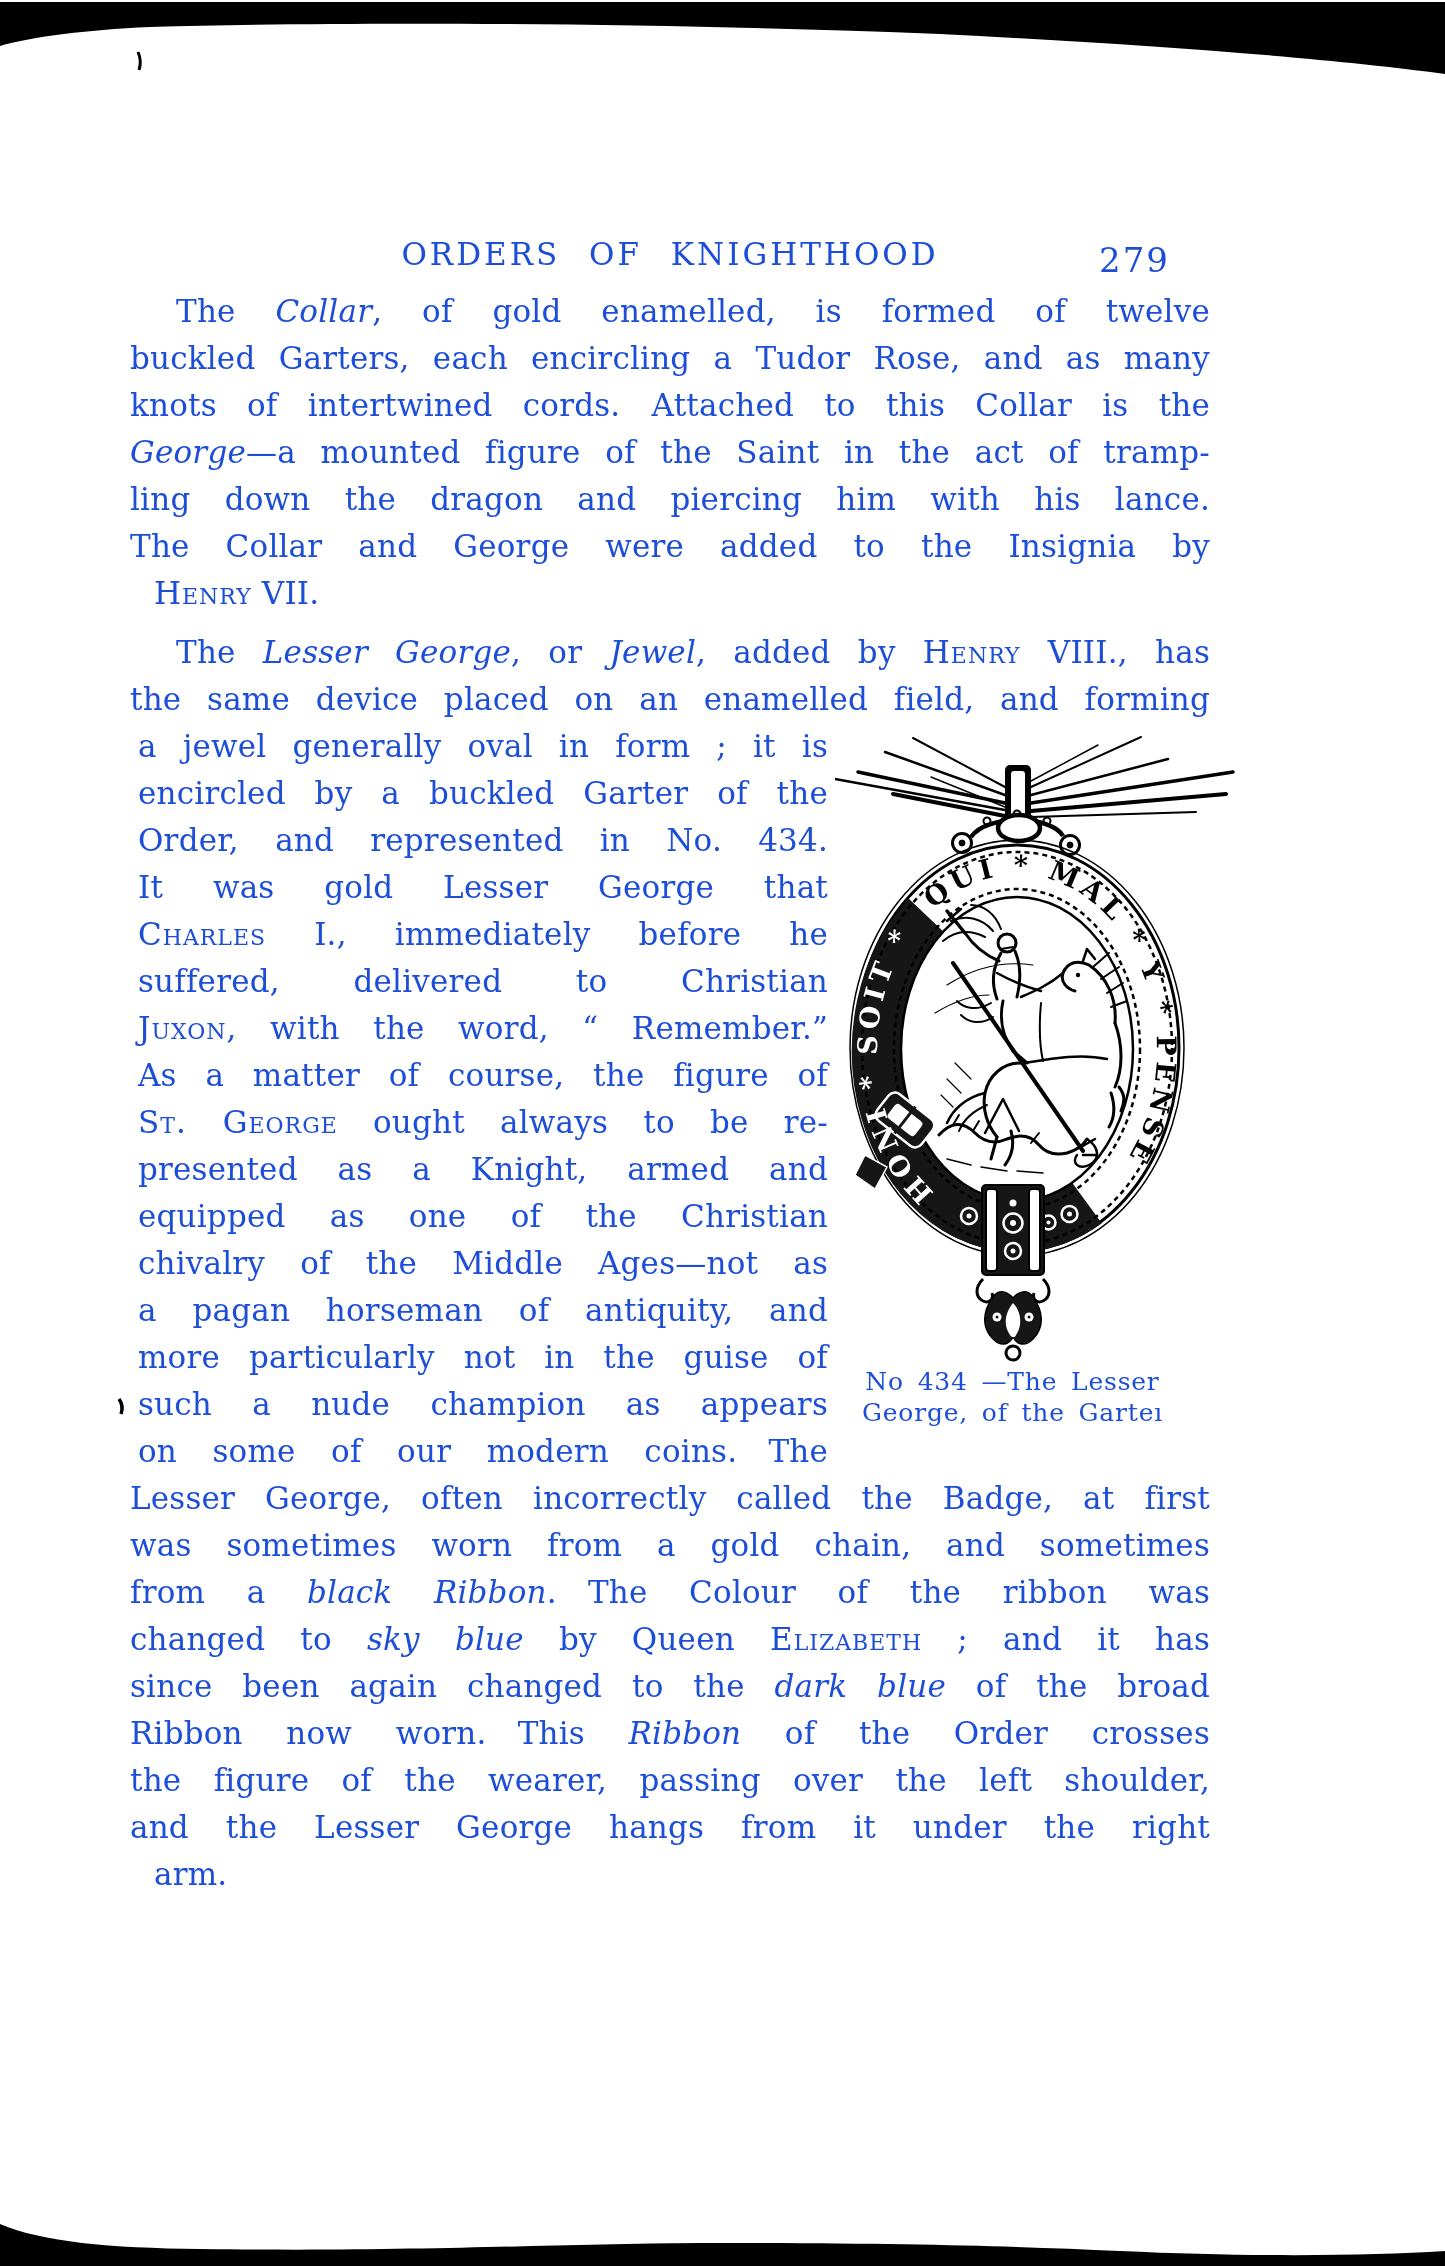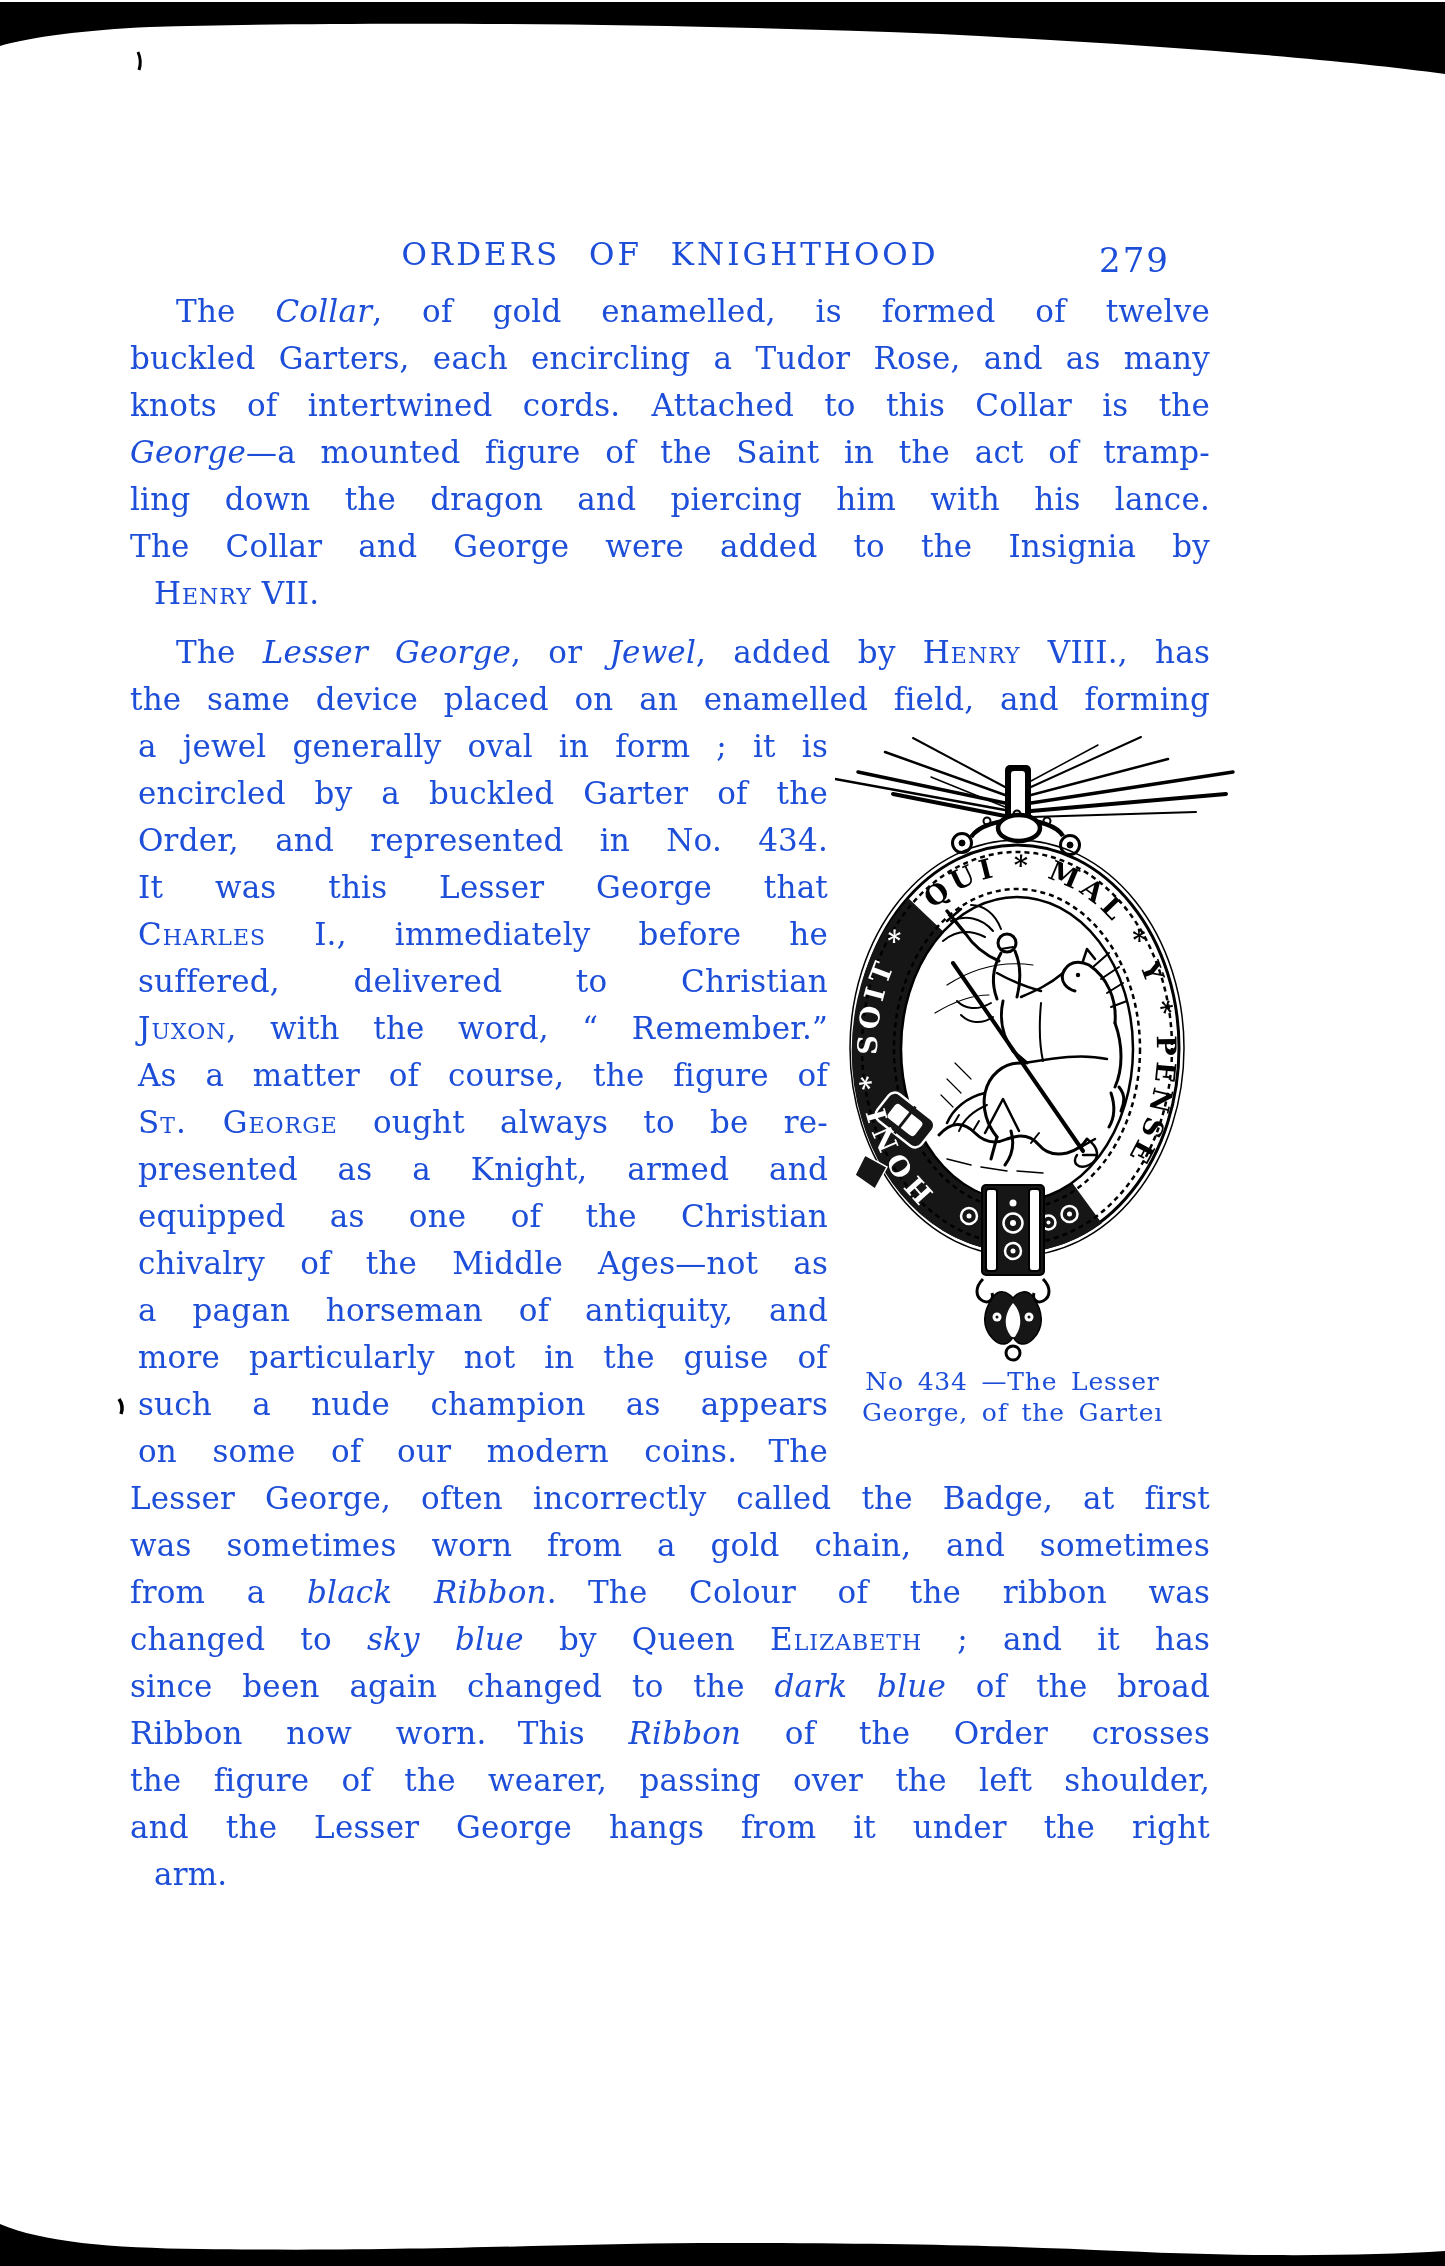--- a/index.html
+++ b/index.html
@@ -58,21 +58,21 @@
       <div class="line nojust"><span class="sc">Henry</span><span> VII.</span></div>
     </div>
   <div class="block" id="para-2-intro" style="top:629px; left:130px; width:1080px;">
       <div class="line ind"><span>The </span><span class="i">Lesser George</span><span>, or </span><span class="i">Jewel</span><span>, added by </span><span class="sc">Henry</span><span> VIII., has</span></div>
       <div class="line"><span>the same device placed on an enamelled field, and forming</span></div>
     </div>
   <div class="block" id="para-2-narrow" style="top:723px; left:130px; width:690px;margin-left:8px;">
       <div class="line"><span>a jewel generally oval in form ; it is</span></div>
       <div class="line"><span>encircled by a buckled Garter of the</span></div>
       <div class="line"><span>Order, and represented in No. 434.</span></div>
-      <div class="line"><span>It was this Lesser George that</span></div>
+      <div class="line"><span>It was gold Lesser George that</span></div>
       <div class="line"><span class="sc">Charles</span><span> I., immediately before he</span></div>
       <div class="line"><span>suffered, delivered to Christian</span></div>
       <div class="line"><span class="sc">Juxon</span><span>, with the word, “ Remember.”</span></div>
       <div class="line"><span>As a matter of course, the figure of</span></div>
       <div class="line"><span class="sc">St. George</span><span> ought always to be re-</span></div>
       <div class="line"><span>presented as a Knight, armed and</span></div>
       <div class="line"><span>equipped as one of the Christian</span></div>
       <div class="line"><span>chivalry of the Middle Ages—not as</span></div>
       <div class="line"><span>a pagan horseman of antiquity, and</span></div>
       <div class="line"><span>more particularly not in the guise of</span></div>

